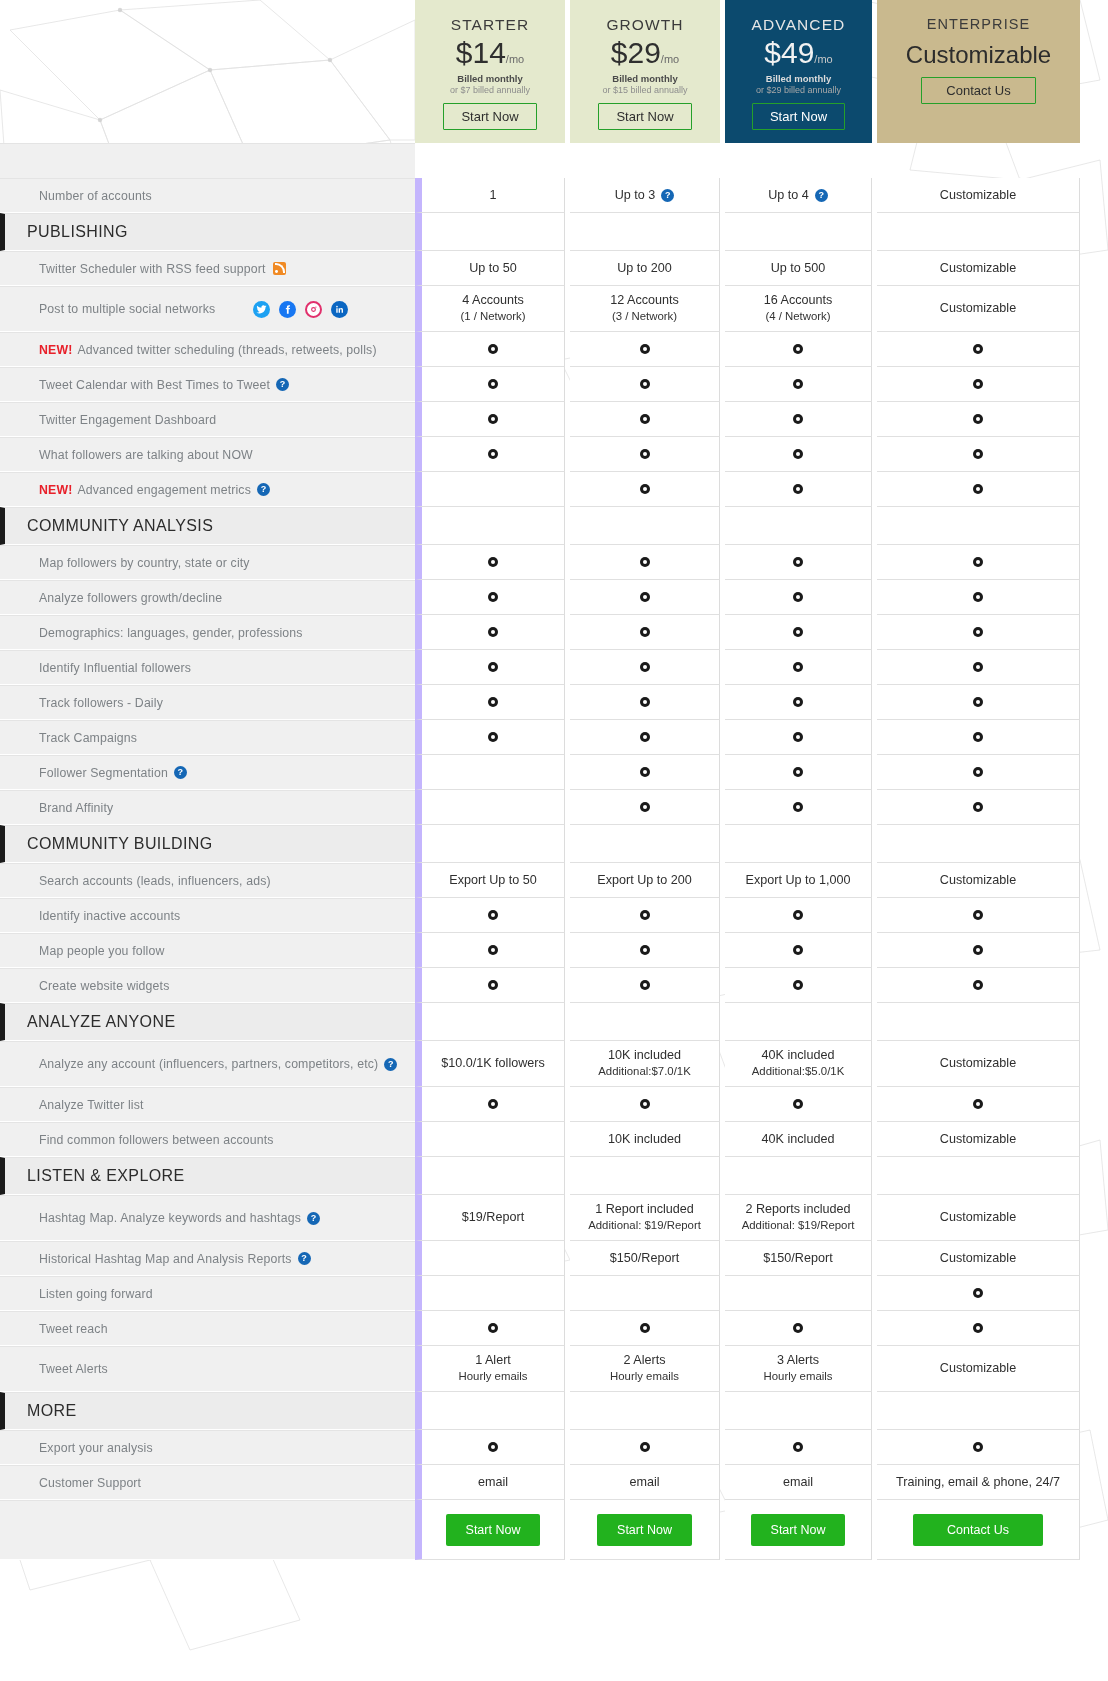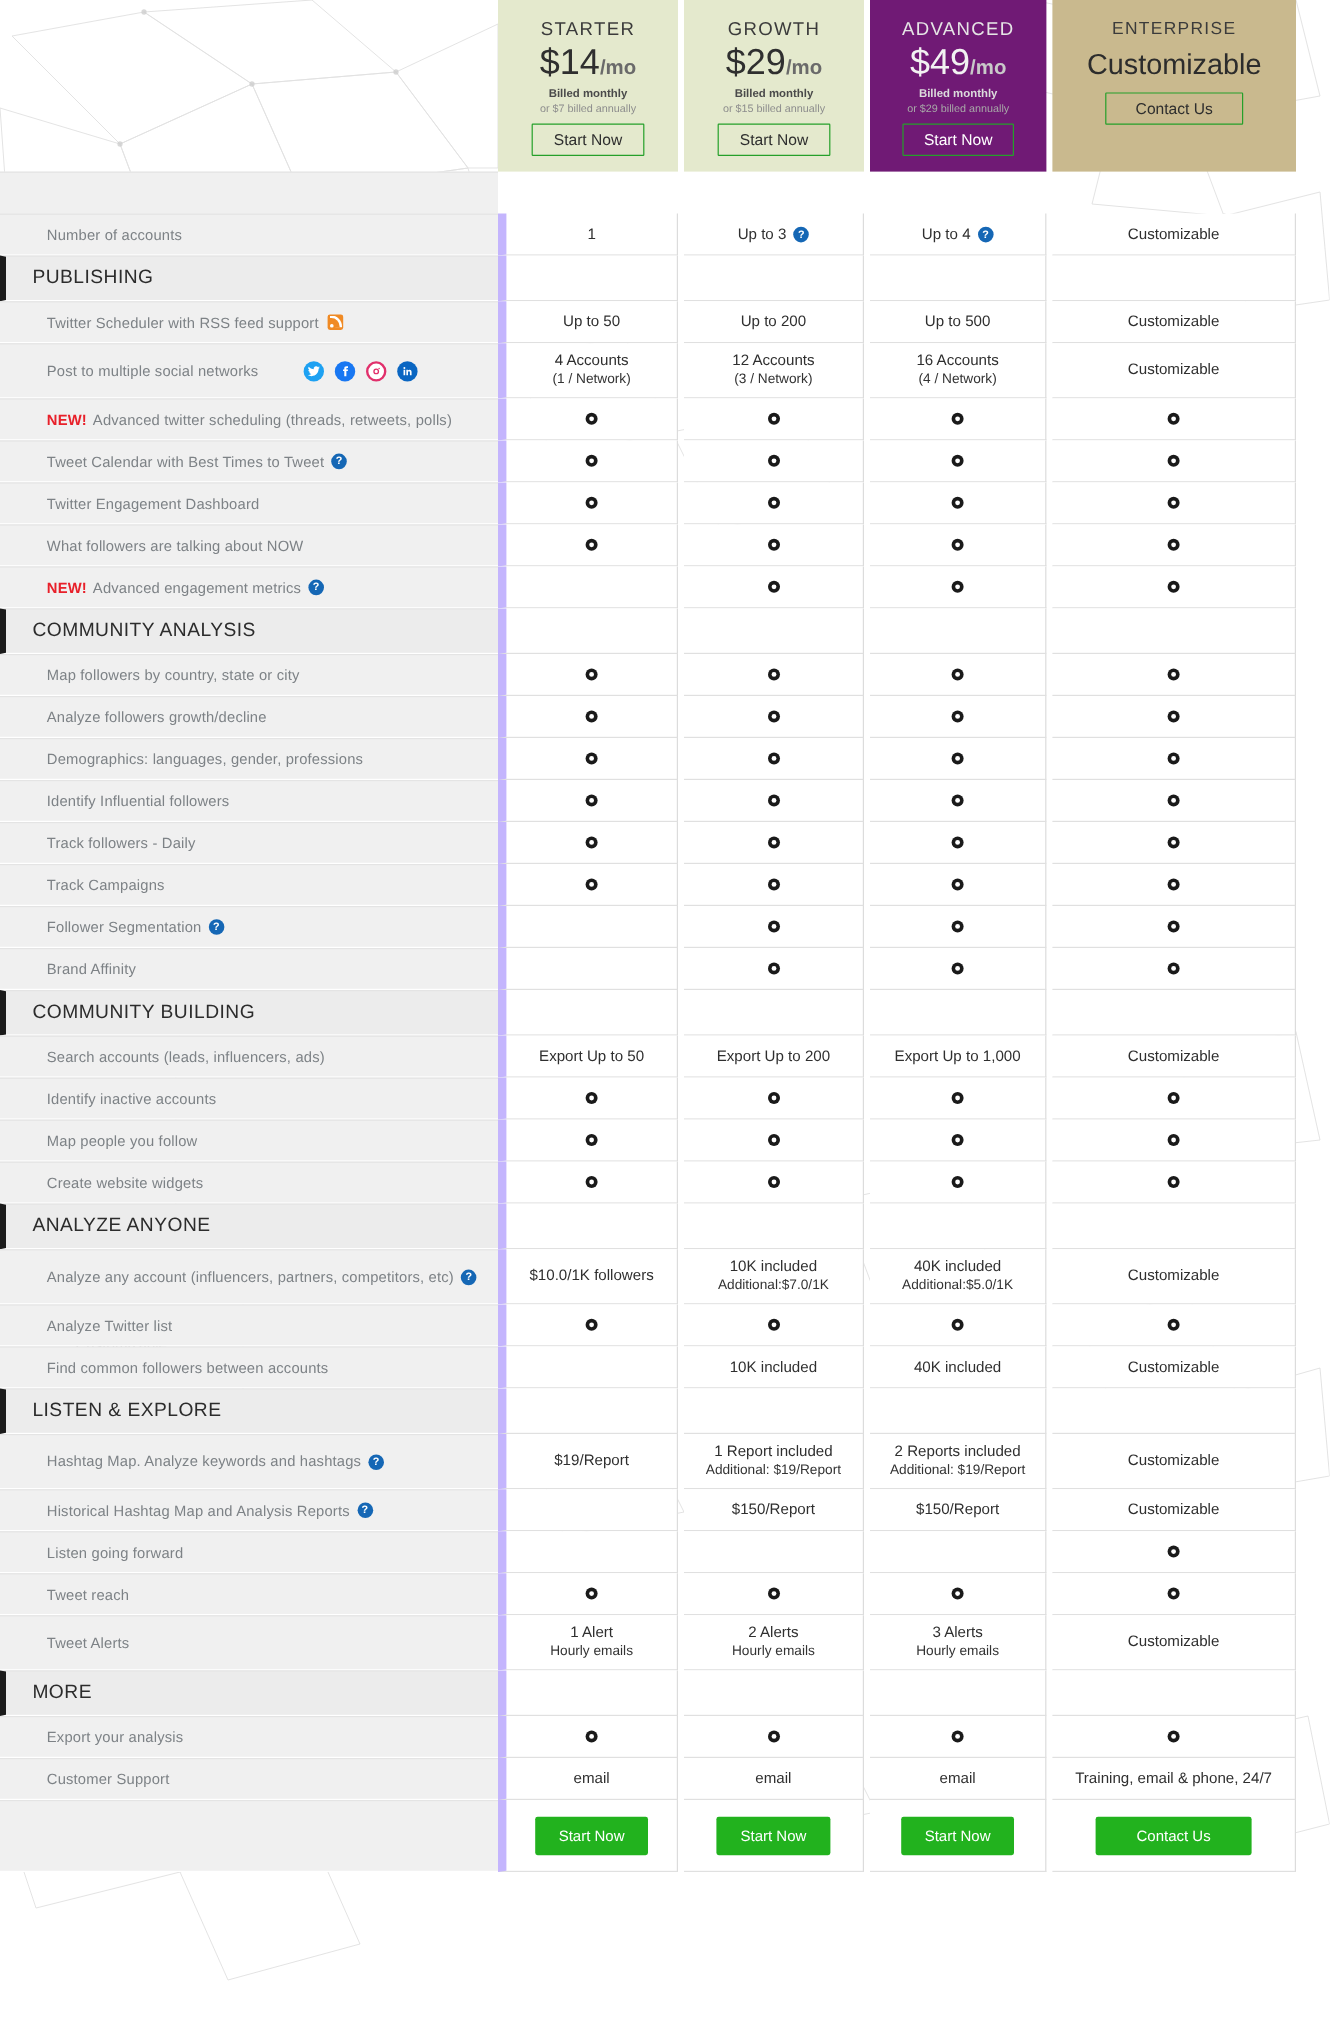--- a/index.html
+++ b/index.html
@@ -49,21 +49,21 @@
   .plan-card {
     height: 143px;
     display: flex;
     flex-direction: column;
     align-items: center;
     justify-content: flex-start;
     padding-top: 16px;
     text-align: center;
   }
   .plan-starter, .plan-growth { background: #e4e9cd; }
-  .plan-advanced { background: #701a75; }
+  .plan-advanced { background: #0c4a6e; }
   .plan-enterprise { background: #c9b98e; }
 
   .plan-gap { width: 5px; flex: 0 0 5px; background: transparent; }
 
   .plan-name {
     font-size: 15.5px;
     letter-spacing: 1.1px;
     color: #3b3b3b;
     font-weight: 400;
   }
@@ -71,21 +71,21 @@
   .plan-enterprise .plan-name { color: #3b3b3b; font-size: 14.5px; }
 
   .plan-price {
     margin-top: 3px;
     font-size: 30px;
     font-weight: 400;
     color: #2f2f2f;
     line-height: 1.05;
   }
   .plan-advanced .plan-price { color: #f2f2f2; }
-  .plan-price .per { font-size: 17px; color: #6a6a6a; font-weight: bold; }
+  .plan-price .per { font-size: 11px; color: #6a6a6a; }
   .plan-advanced .plan-price .per { color: #c9c9c9; }
 
   .plan-custom {
     margin-top: 9px;
     font-size: 24px;
     color: #2c2c2c;
     font-weight: 400;
   }
 
   .plan-billed {

